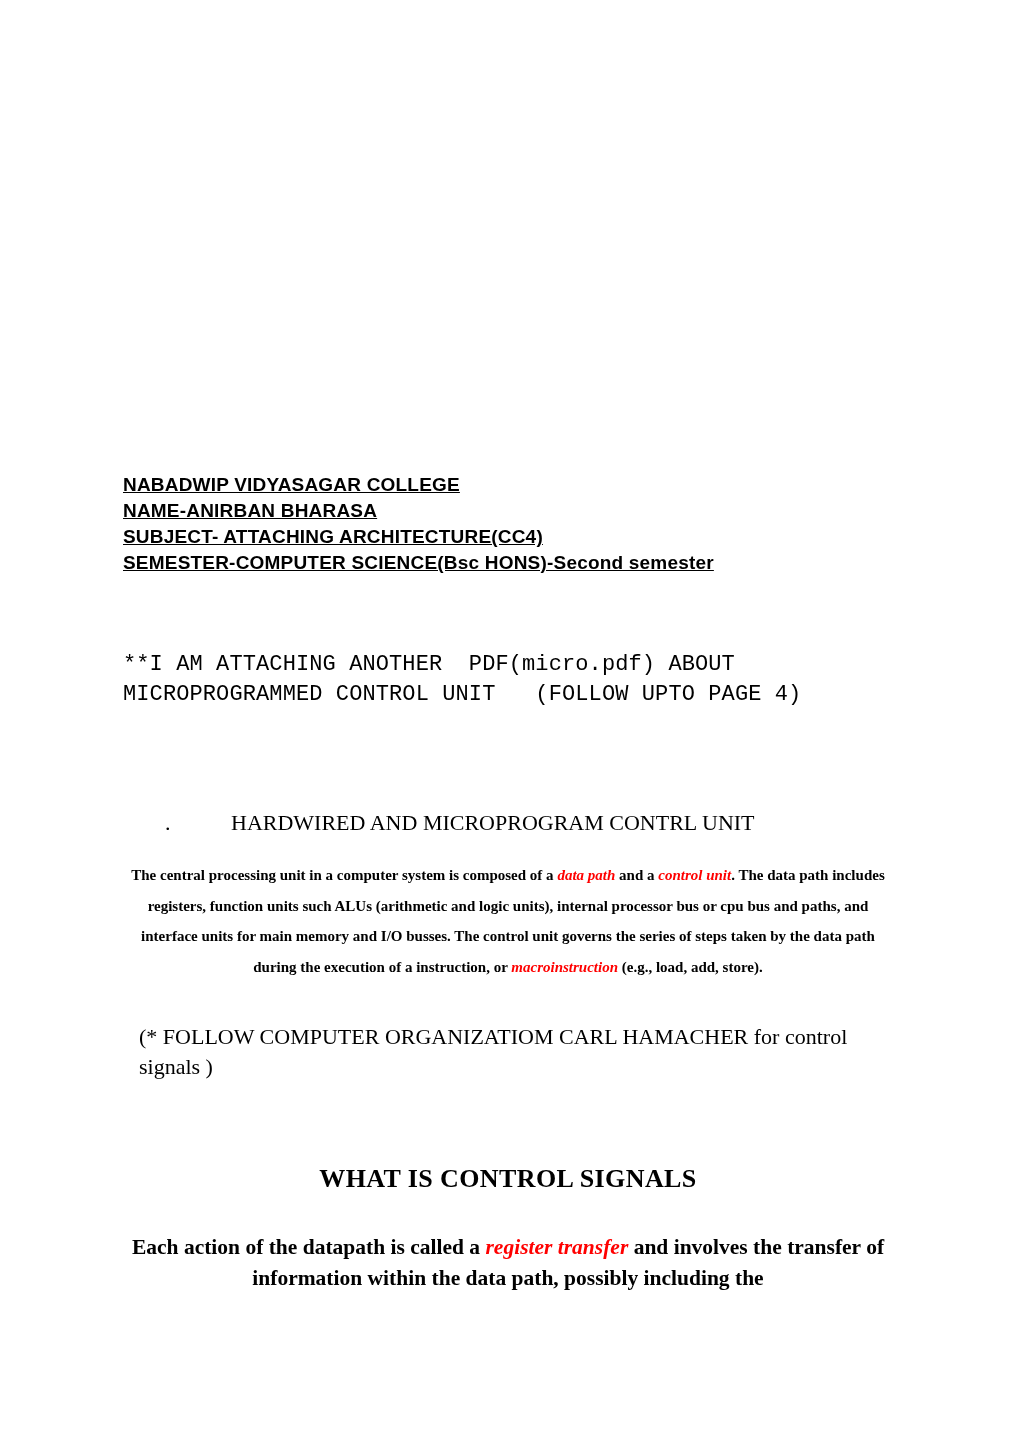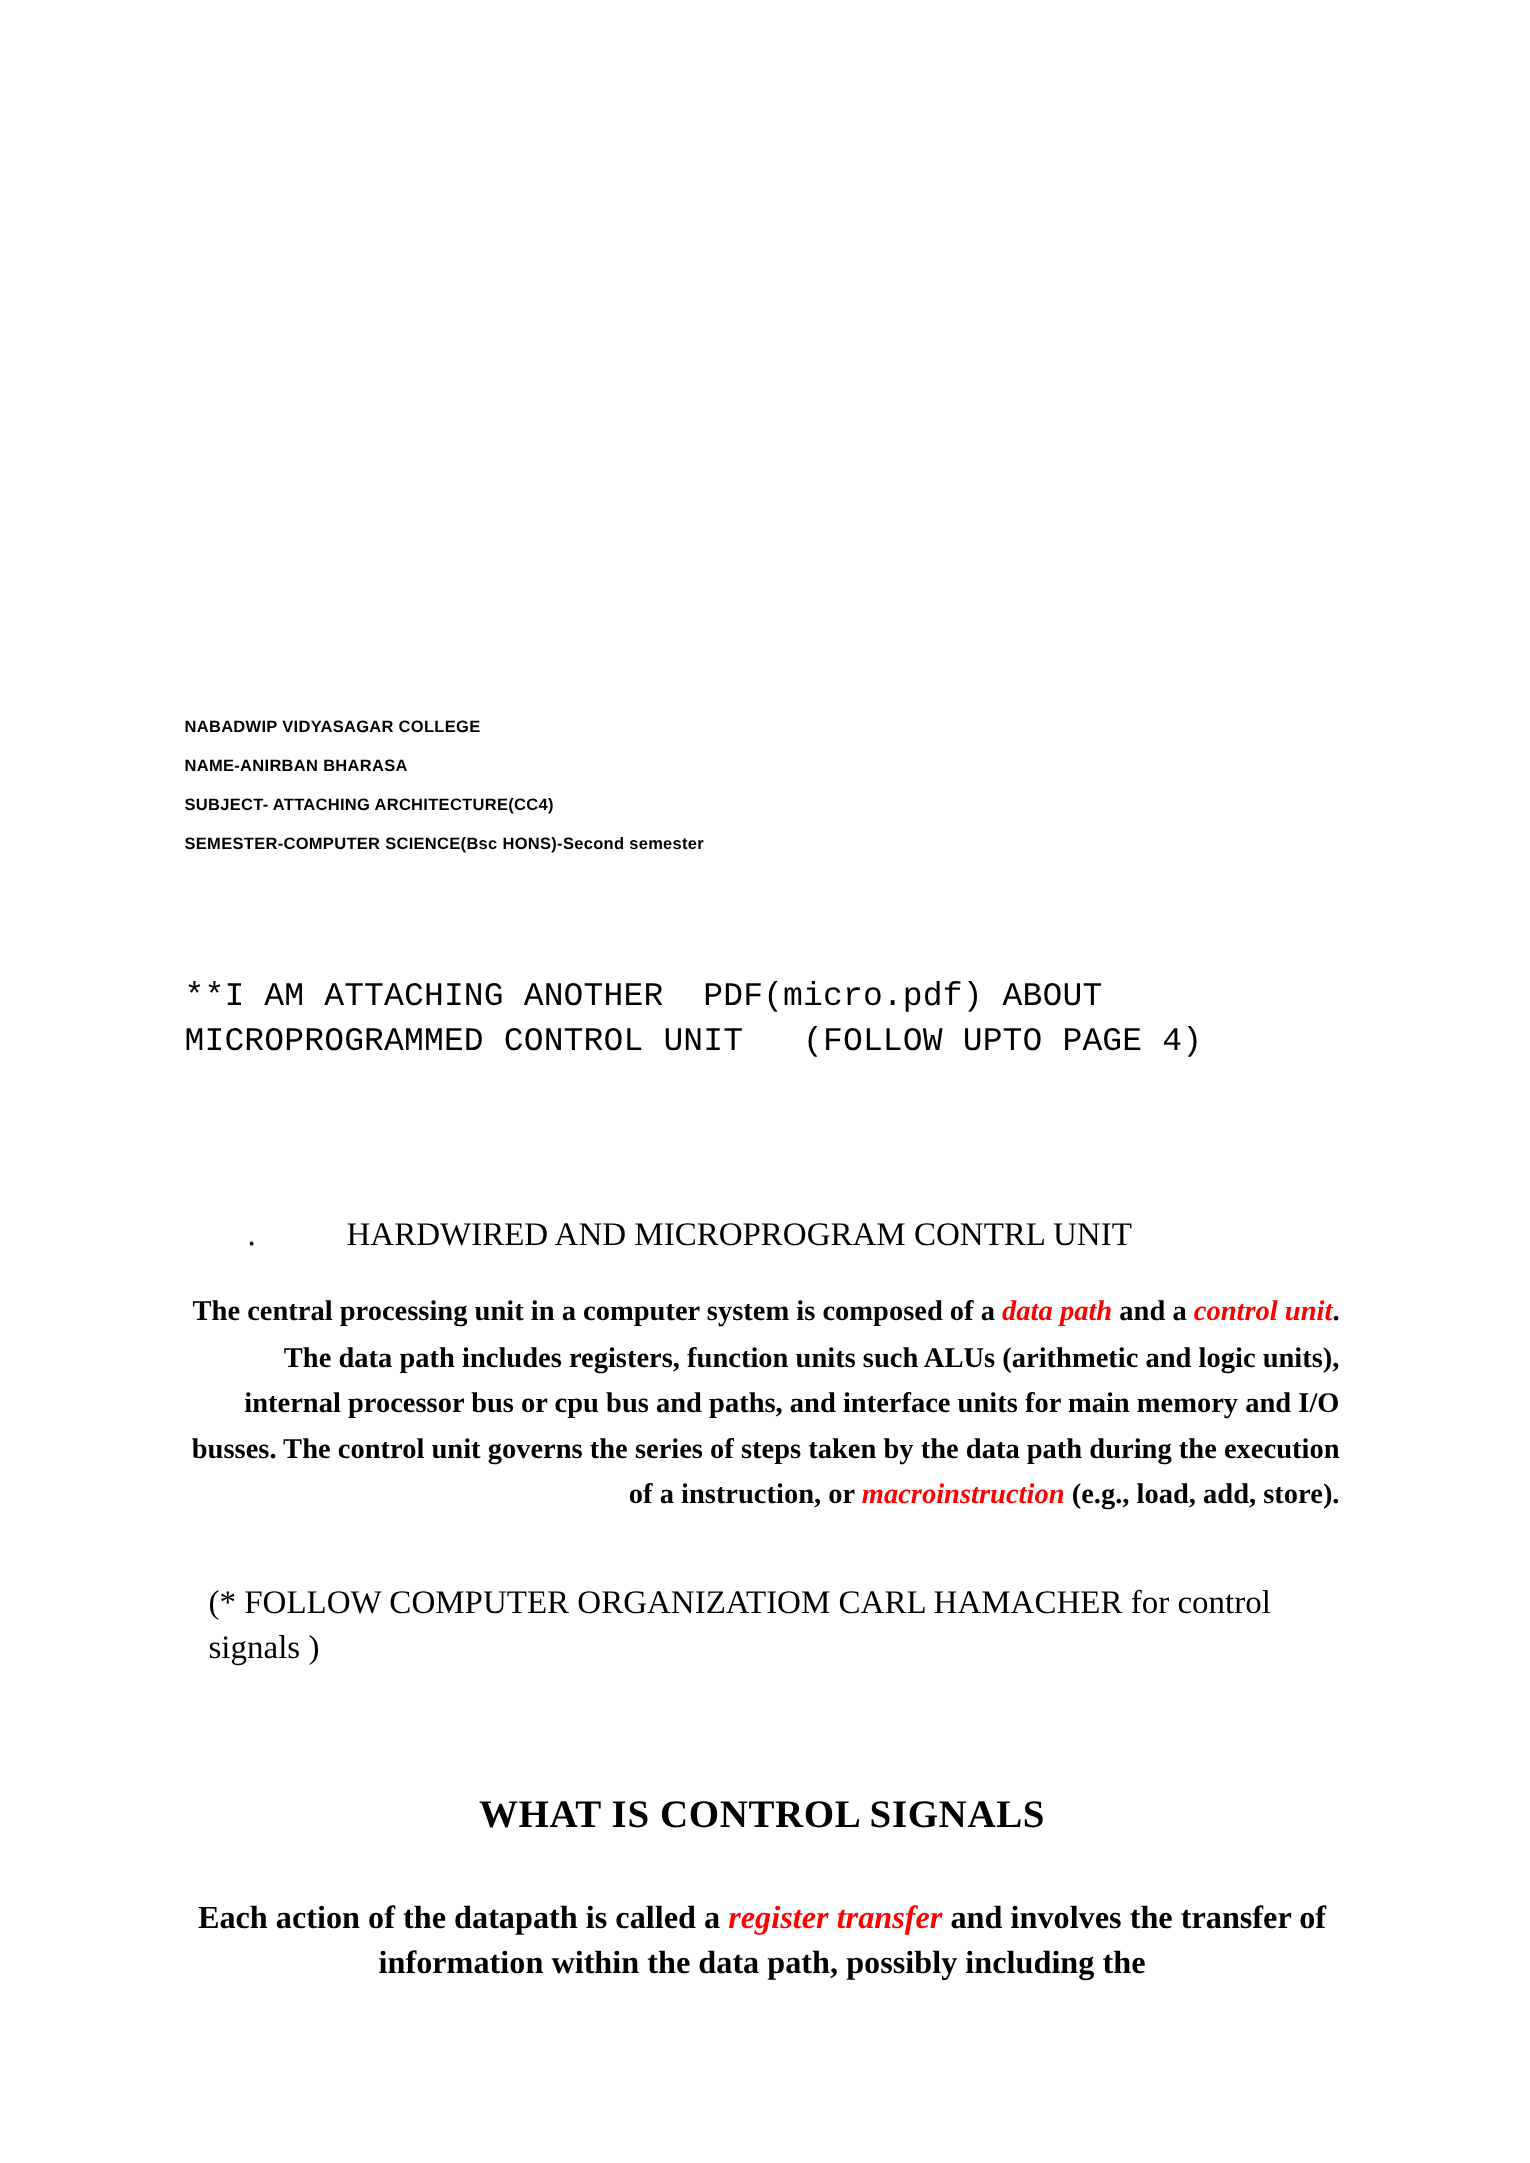--- a/index.html
+++ b/index.html
@@ -27,23 +27,24 @@
     position: absolute;
     left: 123px;
     top: 472px;
     width: 770px;
   }
 
   
   .header-block {
     font-family: "Liberation Sans", sans-serif;
     font-weight: bold;
-    font-size: 11px;
+    font-size: 19px;
     line-height: 26px;
     letter-spacing: 0.2px;
+    text-decoration: underline;
   }
   .header-block div {
     white-space: pre;
   }
 
   .spacer-1 { height: 74px; }
 
   .attach-note {
     font-family: "Liberation Serif", serif;
     font-size: 22px;
@@ -60,23 +61,23 @@
     line-height: 30px;
     white-space: pre;
     margin-left: 42px;
   }
 
   .spacer-3 { height: 22px; }
 
   .para-bold {
     font-family: "Liberation Serif", serif;
     font-weight: bold;
-    font-size: 19px;
+    font-size: 15px;
     line-height: 30.5px;
-    text-align: right;
+    text-align: center;
   }
   .red-italic { color: #ff0000; font-style: italic; }
 
   .spacer-4 { height: 24px; }
 
   .para-plain {
     font-family: "Liberation Serif", serif;
     font-size: 22px;
     line-height: 30px;
   }

